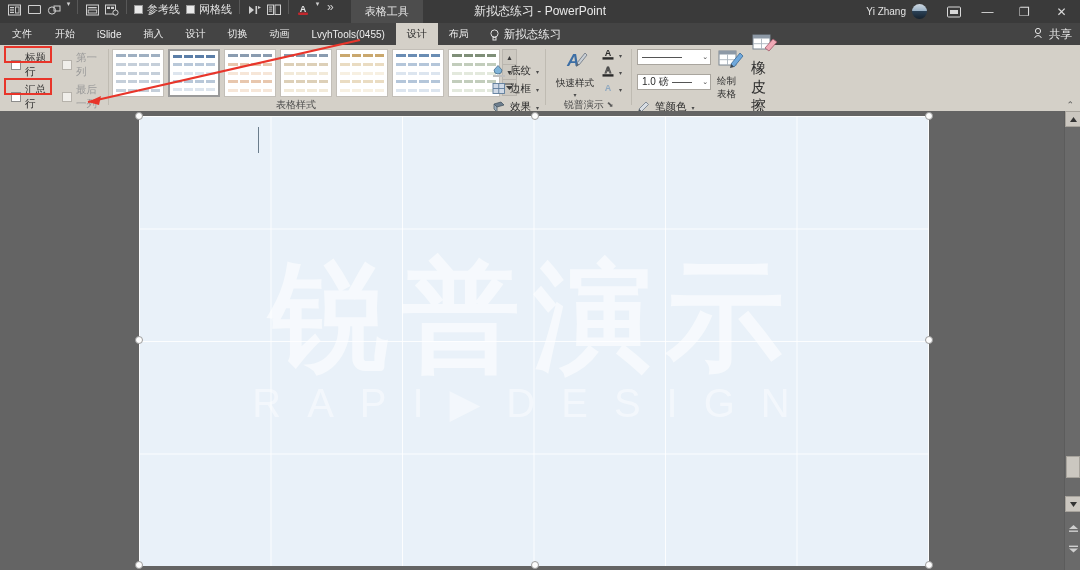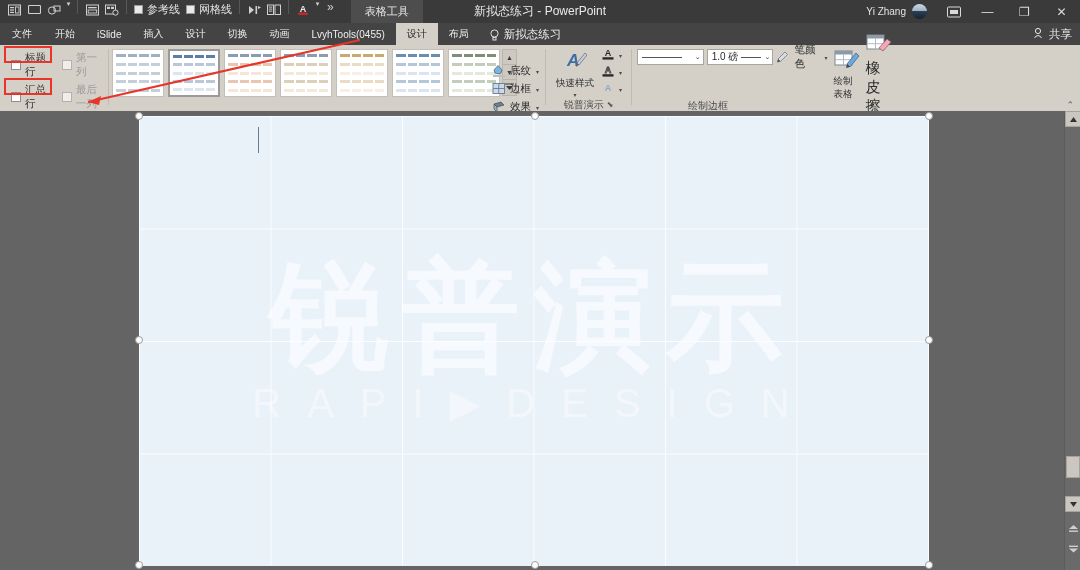--- a/index.html
+++ b/index.html
@@ -132,21 +132,21 @@
   
   .bigbtn {
     display:flex; flex-direction:column; align-items:center; justify-content:center;
     width:48px; height:50px; font-size:10px; color:#2e2e2e; gap:1px;
   }
   .wa-col { display:flex; flex-direction:column; gap:1px; padding-left:2px; }
   .wa-item { display:flex; align-items:center; gap:3px; height:16px; }
   .dialog-launcher { font-size:8px; color:#5a5a5a; }
 
   
-  .db-left { display:flex; flex-direction:row; gap:3px; }
+  .db-left { display:flex; flex-direction:column; gap:9px; }
   .combo {
     width:72px; height:16px; background:#fff; border:1px solid #a9a59e;
     display:flex; align-items:center; justify-content:space-between; padding:0 2px 0 4px;
     font-size:10px; color:#2b2b2b;
   }
   .combo .cv { display:flex; align-items:center; gap:3px; overflow:hidden; white-space:nowrap; }
   .combo .carr { font-size:7px; color:#444; }
   .penline { width:40px; height:1px; background:#555; display:inline-block; }
   .pencolor { display:flex; align-items:center; gap:4px; font-size:10.5px; color:#2e2e2e; height:16px; }
 
@@ -599,20 +599,21 @@
           <div class="gal-btn">▲</div>
           <div class="gal-btn">▼</div>
           <div class="gal-btn">
             <svg width="11" height="9" viewBox="0 0 11 9">
                 <rect x="1" y="0.5" width="9" height="1" fill="#3c3c3c"></rect>
                 <path d="M2,3 L9,3 L5.5,7 Z" fill="#3c3c3c"></path>
               </svg>
           </div>
         </div>
       </div>
+      <div class="rgroup-label" style="justify-content:center;">表格样式</div>
     </div>
 
     <div class="rgroup" style="width:62px;">
       <div class="rgroup-body" style="padding-top:18px;">
         <div class="menucol">
           <div class="menuitem">
             <span class="mi-icon">
               <svg width="14" height="13" viewBox="0 0 14 13">
                   <path d="M6,1.5 L10,6 a4,4 0 1 1 -8,0 Z" fill="#7fb3d8" stroke="#4a6f8c" stroke-width="0.8"></path>
                   <rect x="1" y="11" width="12" height="2" fill="#bfbfbf"></rect>

